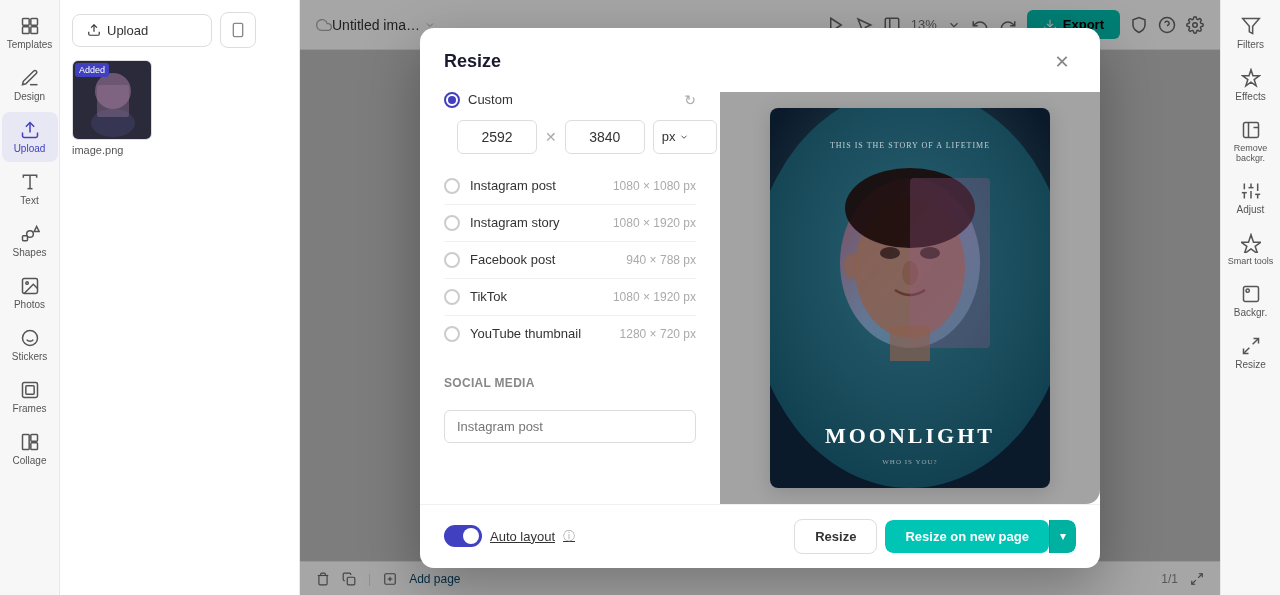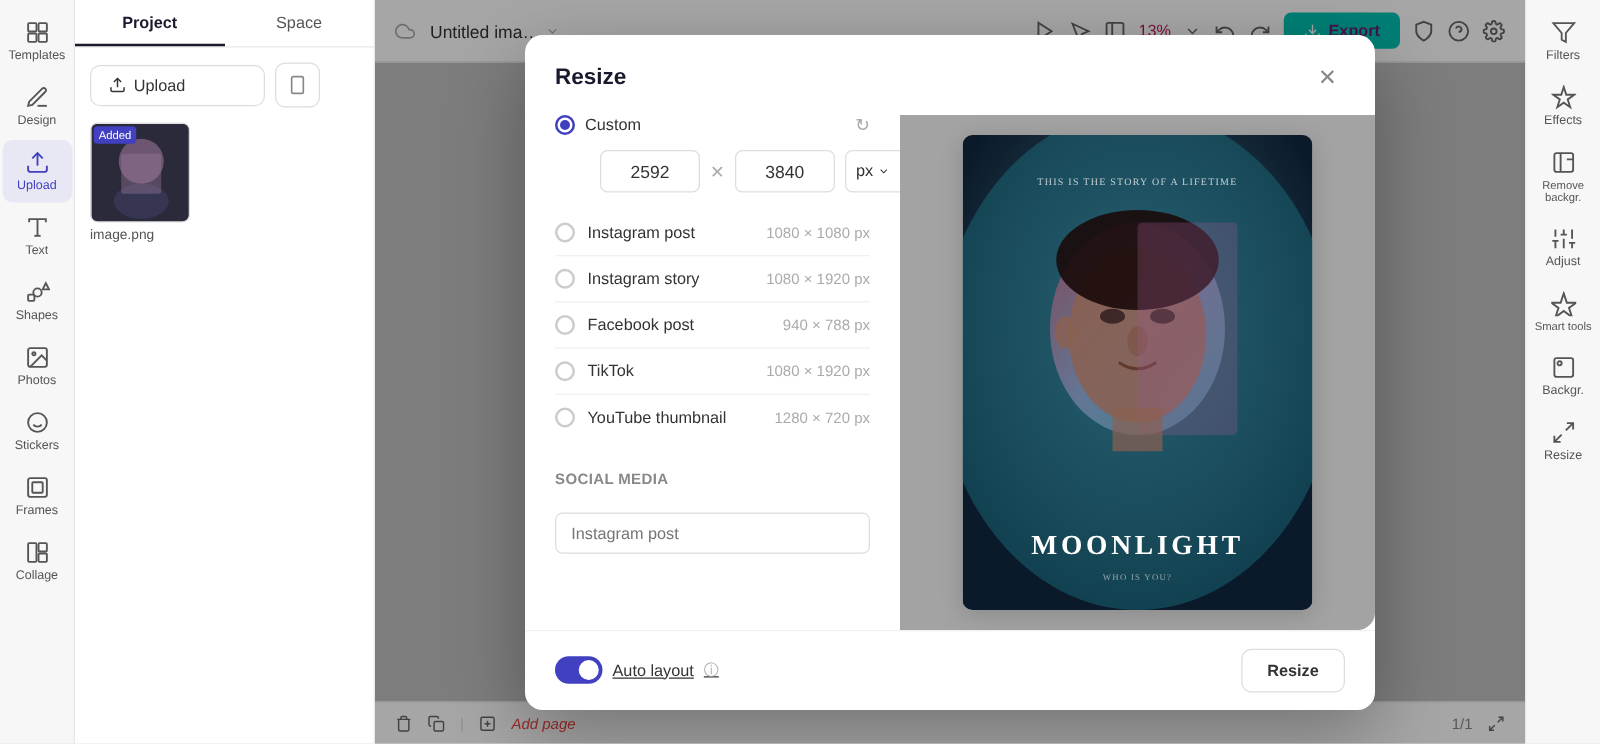--- a/index.html
+++ b/index.html
@@ -34,28 +34,28 @@
     }
     .sidebar-item.active { background: #e8e8f5; color: #4040c0; }
     .sidebar-item svg { width: 20px; height: 20px; }
 
     
     .main-area {
       flex: 1; background: #c8c8c8; position: relative; overflow: hidden;
     }
     .main-topbar {
       height: 50px; background: #fff; display: flex; align-items: center;
-      padding: 0 16px; gap: 12px; border-bottom: 1px solid #e8e8e8; position: relative; z-index: 1;
+      padding: 0 16px; border-bottom: 1px solid #e8e8e8; position: relative; z-index: 1;
     }
     .topbar-title {
       display: flex; align-items: center; gap: 4px; font-size: 14px; color: #333; font-weight: 500;
     }
     .topbar-icons { display: flex; align-items: center; gap: 10px; margin-left: auto; }
     .export-btn {
-      background: #00c4b4; color: #701a75; border: none; border-radius: 6px;
+      background: #00c4b4; color: #000000; border: none; border-radius: 6px;
       padding: 7px 16px; font-size: 13px; font-weight: 600; cursor: pointer;
       display: flex; align-items: center; gap: 6px;
     }
 
     
     .right-sidebar {
       width: 60px; background: #f7f7f8; display: flex; flex-direction: column; align-items: center;
       padding: 8px 0; gap: 2px; border-left: 1px solid #e8e8e8; flex-shrink: 0;
     }
 
@@ -121,21 +121,21 @@
       flex-shrink: 0; display: flex; align-items: center; justify-content: center;
       cursor: pointer;
     }
     .radio-btn.selected { border-color: #4040c0; }
     .radio-btn.selected::after {
       content: ''; width: 8px; height: 8px; border-radius: 50%; background: #4040c0;
     }
 
     
     .dimension-row {
-      display: flex; align-items: center; gap: 8px; margin-bottom: 14px; margin-left: 36px;
+      display: flex; align-items: center; gap: 8px; margin-bottom: 14px; margin-left: 13px;
     }
     .dim-input {
       width: 80px; height: 34px; border: 1px solid #ddd; border-radius: 6px;
       text-align: center; font-size: 14px; color: #333; outline: none;
     }
     .link-icon { color: #aaa; font-size: 14px; }
     .dim-unit-select {
       border: 1px solid #ddd; border-radius: 6px; padding: 0 8px; height: 34px;
       font-size: 13px; color: #333; cursor: pointer; background: #fff;
       display: flex; align-items: center; gap: 4px; min-width: 64px;
@@ -297,24 +297,20 @@
           <rect x="3" y="3" width="8" height="18" rx="1"></rect>
           <rect x="13" y="3" width="8" height="8" rx="1"></rect>
           <rect x="13" y="13" width="8" height="8" rx="1"></rect>
         </svg>
       <span>Collage</span>
     </div>
   </div>
 
   <div class="left-panel" style="width:240px; background:#fff; border-right:1px solid #e8e8e8; display:flex; flex-direction:column;">
 
-    <div class="left-panel-tabs">
-      <div class="left-panel-tab active">Project</div>
-      <div class="left-panel-tab">Space</div>
-    </div>
 
     <div class="panel-top-row">
       <button class="upload-btn">
         <svg width="14" height="14" viewBox="0 0 24 24" fill="none" stroke="currentColor" stroke-width="2">
             <path d="M21 15v4a2 2 0 0 1-2 2H5a2 2 0 0 1-2-2v-4"></path>
             <polyline points="17 8 12 3 7 8"></polyline>
             <line x1="12" y1="3" x2="12" y2="15"></line>
           </svg>
         <span>Upload</span>
       </button>
@@ -356,21 +352,21 @@
         <svg width="18" height="18" viewBox="0 0 24 24" fill="none" stroke="#666" stroke-width="2">
             <polygon points="5 3 19 12 5 21 5 3"></polygon>
           </svg>
         <svg width="18" height="18" viewBox="0 0 24 24" fill="none" stroke="#666" stroke-width="2">
             <path d="M4 4l7 18 3-7 7-3z"></path>
           </svg>
         <svg width="18" height="18" viewBox="0 0 24 24" fill="none" stroke="#666" stroke-width="2">
             <rect x="3" y="3" width="18" height="18" rx="2"></rect>
             <line x1="9" y1="3" x2="9" y2="21"></line>
           </svg>
-        <span style="font-size:13px;color:#be185d;">13%</span>
+        <span style="font-size:13px;color:#737373;">13%</span>
         <svg width="14" height="14" viewBox="0 0 24 24" fill="none" stroke="#666" stroke-width="2">
             <polyline points="6 9 12 15 18 9"></polyline>
           </svg>
         <svg width="18" height="18" viewBox="0 0 24 24" fill="none" stroke="#666" stroke-width="2">
             <path d="M3 7v6h6"></path>
             <path d="M21 17a9 9 0 0 0-9-9 9 9 0 0 0-6 2.3L3 13"></path>
           </svg>
         <svg width="18" height="18" viewBox="0 0 24 24" fill="none" stroke="#666" stroke-width="2">
             <path d="M21 7v6h-6"></path>
             <path d="M3 17a9 9 0 0 1 9-9 9 9 0 0 1 6 2.3L21 13"></path>
@@ -408,21 +404,21 @@
       <svg width="14" height="14" viewBox="0 0 24 24" fill="none" stroke="#666" stroke-width="2">
           <rect x="9" y="9" width="13" height="13" rx="2"></rect>
           <path d="M5 15H4a2 2 0 0 1-2-2V4a2 2 0 0 1 2-2h9a2 2 0 0 1 2 2v1"></path>
         </svg>
       <span style="color:#ddd;">|</span>
       <svg width="14" height="14" viewBox="0 0 24 24" fill="none" stroke="#666" stroke-width="2">
           <rect x="3" y="3" width="18" height="18" rx="2"></rect>
           <line x1="12" y1="8" x2="12" y2="16"></line>
           <line x1="8" y1="12" x2="16" y2="12"></line>
         </svg>
-      <span style="font-size:12px; color:#ef4444; cursor:pointer;font-style:italic;">Add page</span>
+      <span style="font-size:12px; color:#0c4a6e; cursor:pointer;">Add page</span>
       <span class="page-num" style="font-size:12px; color:#888;">1/1</span>
       <svg width="14" height="14" viewBox="0 0 24 24" fill="none" stroke="#666" stroke-width="2">
           <polyline points="15 3 21 3 21 9"></polyline>
           <polyline points="9 21 3 21 3 15"></polyline>
           <line x1="21" y1="3" x2="14" y2="10"></line>
           <line x1="3" y1="21" x2="10" y2="14"></line>
         </svg>
     </div>
 
     <div class="modal-overlay">
@@ -550,20 +546,24 @@
         <div class="modal-footer">
           <div class="auto-layout-row">
             <div class="toggle-switch">
               <div class="toggle-knob"></div>
             </div>
             <span>Auto layout</span>
             <span class="info-icon">ⓘ</span>
           </div>
           <div class="footer-buttons">
             <button class="resize-btn">Resize</button>
+            <div class="resize-new-group">
+              <button class="resize-new-btn">Resize on new page</button>
+              <button class="resize-new-dropdown">▾</button>
+            </div>
           </div>
         </div>
       </div>
     </div>
   </div>
 
   <div class="right-sidebar">
     <div class="sidebar-item">
       <svg viewBox="0 0 24 24" width="20" height="20" fill="none" stroke="currentColor" stroke-width="1.8">
           <polygon points="22 3 2 3 10 12.46 10 19 14 21 14 12.46 22 3"></polygon>

